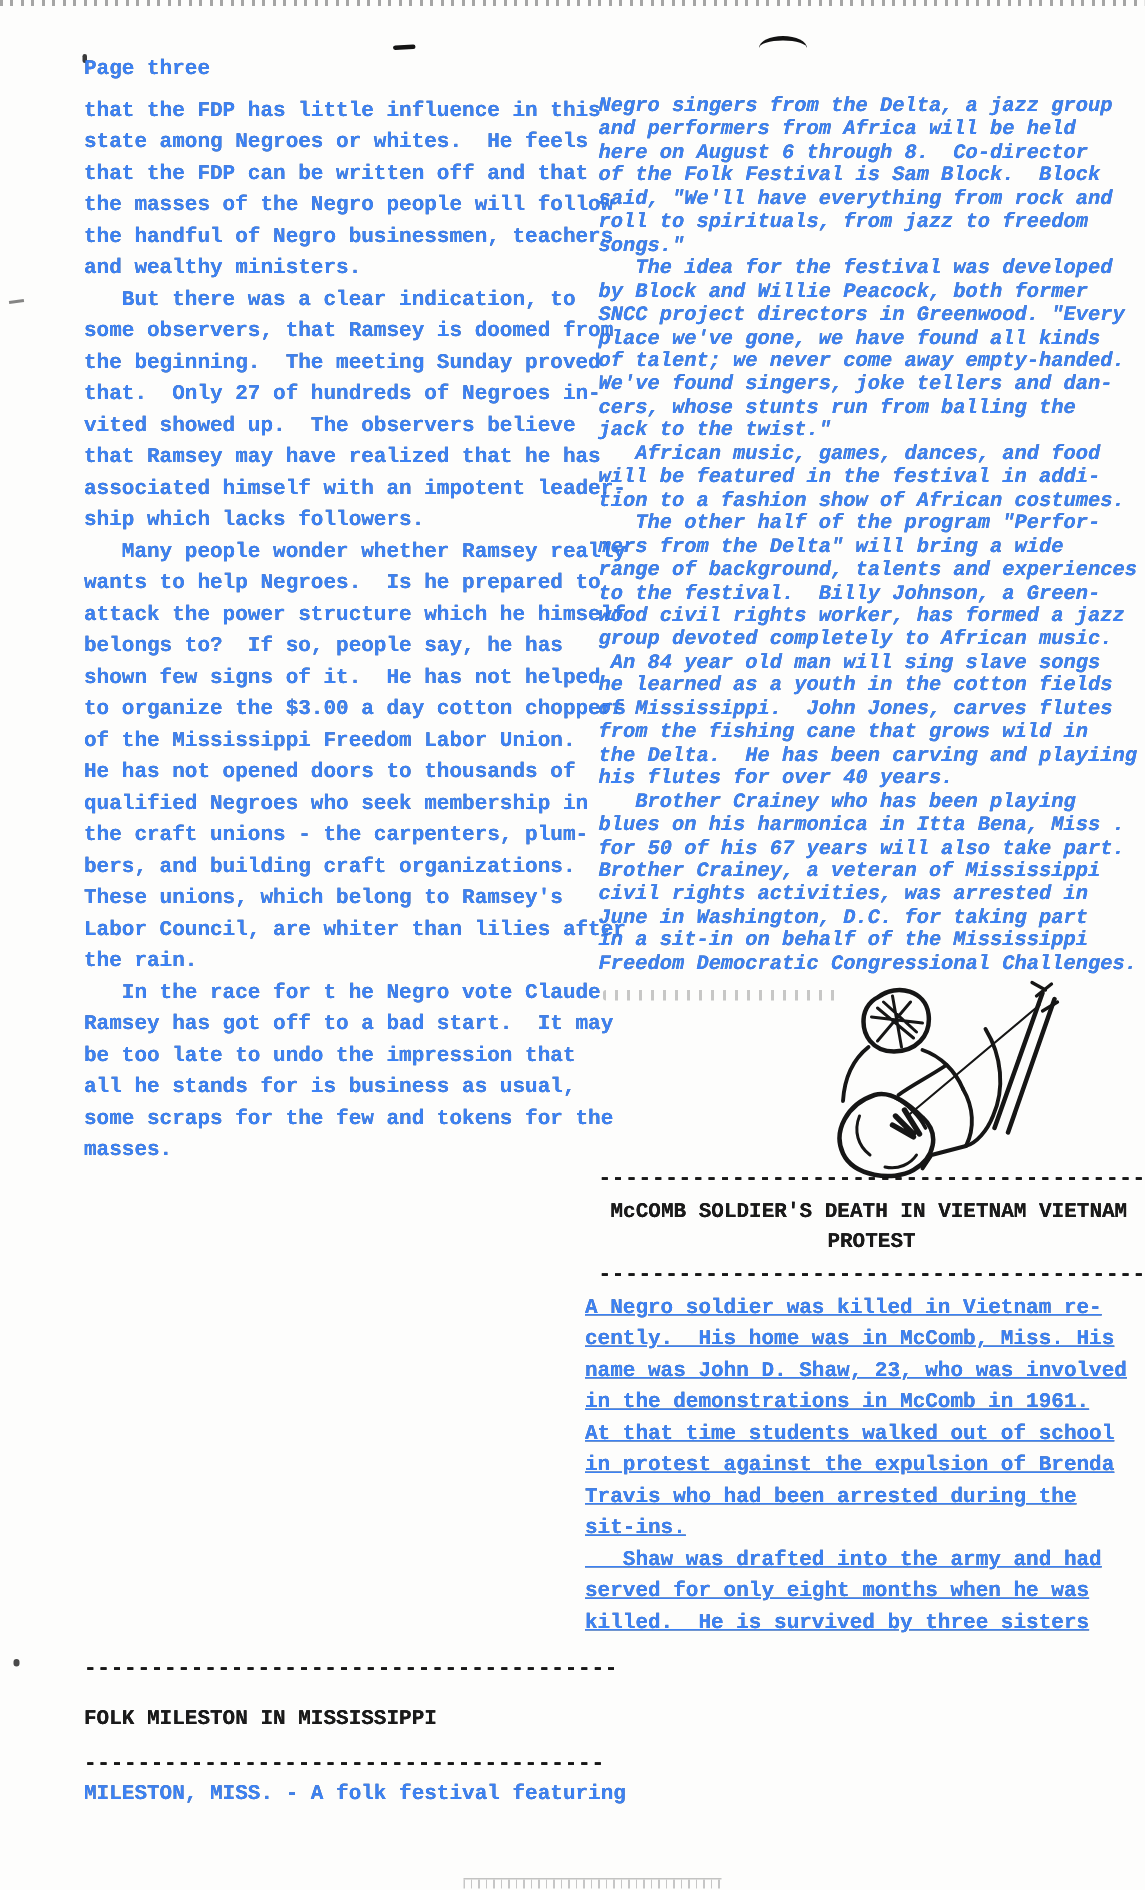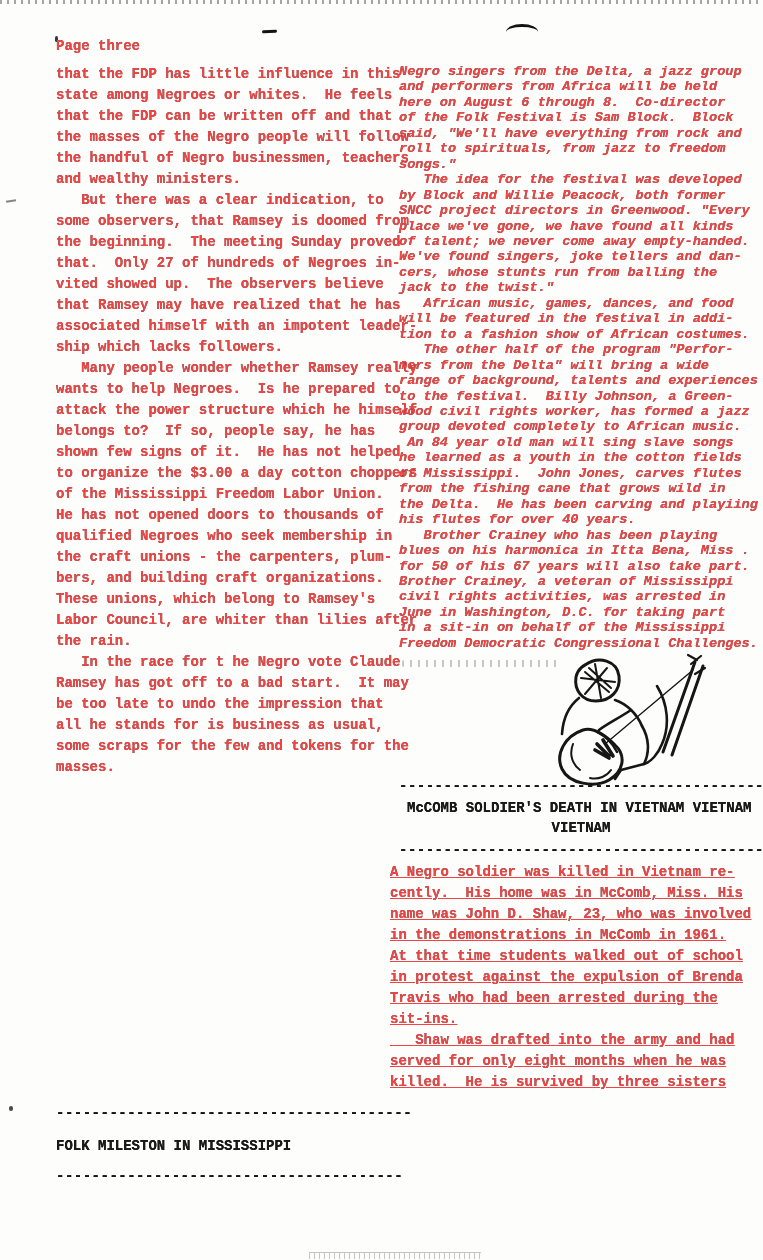--- a/index.html
+++ b/index.html
@@ -11,21 +11,21 @@
   .page{position:absolute;inset:0;}
   
   .top-dots{
     position:absolute;left:0;top:0;width:763px;height:4px;
     background:repeating-linear-gradient(90deg,#8f8f8f 0 2px,transparent 2px 7px);
     opacity:.8;
   }
   .typed{
     white-space:pre;
     font-weight:700;
-    color:#ef4444;
+    color:#3b82f6;
     text-shadow:0 0 .35px rgba(10,10,10,.7);
   }
   .col-left{font-size:14px;}
   .col-right{font-size:13.6px;font-style:italic;}
   .lines-double{line-height:21px;}
   .lines-single{line-height:15.45px;}
   .divider{
     white-space:pre;font-weight:700;color:#161616;font-size:14px;
     letter-spacing:.5px;text-shadow:0 0 .4px #000;
   }
@@ -100,20 +100,21 @@
 all he stands for is business as usual,
 some scraps for the few and tokens for the
 masses.</div>
 
   <div class="abs divider" style="left:56px;top:1105px;">----------------------------------------</div>
 
   <div class="abs typed col-left heading" style="left:56px;top:1138px;">FOLK MILESTON IN MISSISSIPPI</div>
 
   <div class="abs divider" style="left:56px;top:1168px;">---------------------------------------</div>
 
+  <div class="abs typed col-left" style="left:56px;top:1188px;">MILESTON, MISS. - A folk festival featuring</div>
 
   <div class="abs typed col-right lines-single" style="left:399px;top:64px;width:364px;">Negro singers from the Delta, a jazz group
 and performers from Africa will be held
 here on August 6 through 8.  Co-director
 of the Folk Festival is Sam Block.  Block
 said, "We'll have everything from rock and
 roll to spirituals, from jazz to freedom
 songs."
    The idea for the festival was developed
 by Block and Willie Peacock, both former
@@ -175,21 +176,21 @@
       <path stroke-width="2.6" d="M112,34 C123,52 125,74 117,92 C113,102 106,110 99,112"></path>
       <path stroke-width="2.6" d="M97,74 C104,86 105,100 99,112"></path>
       <path stroke-width="2.6" d="M99,112 L76,118 L70,127"></path>
     </g>
   </svg>
 
   <div class="abs divider" style="left:399px;top:778px;">-------------------------------------------</div>
 
   <div class="abs" style="left:399px;top:800px;width:364px;">
     <div class="typed heading mc-heading-l1">McCOMB SOLDIER'S DEATH IN VIETNAM VIETNAM</div>
-    <div class="typed heading mc-heading-l2" style="white-space:normal;">VIETNAM</div>
+    <div class="typed heading mc-heading-l2" style="white-space:normal;">PROTEST</div>
   </div>
 
   <div class="abs divider" style="left:399px;top:842px;">-------------------------------------------</div>
 
   <div class="abs typed col-left lines-double" style="left:390px;top:862px;width:360px;text-decoration:underline;">A Negro soldier was killed in Vietnam re-
 cently.  His home was in McComb, Miss. His
 name was John D. Shaw, 23, who was involved
 in the demonstrations in McComb in 1961.
 At that time students walked out of school
 in protest against the expulsion of Brenda

